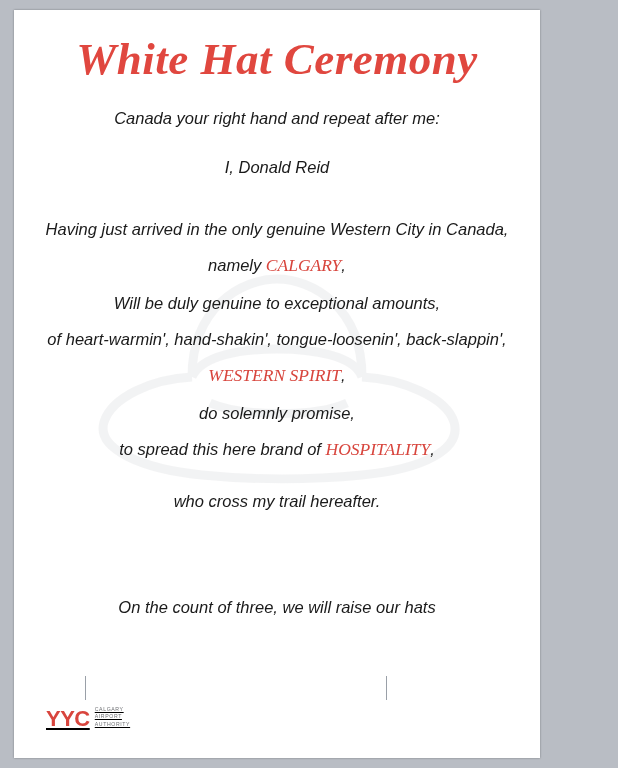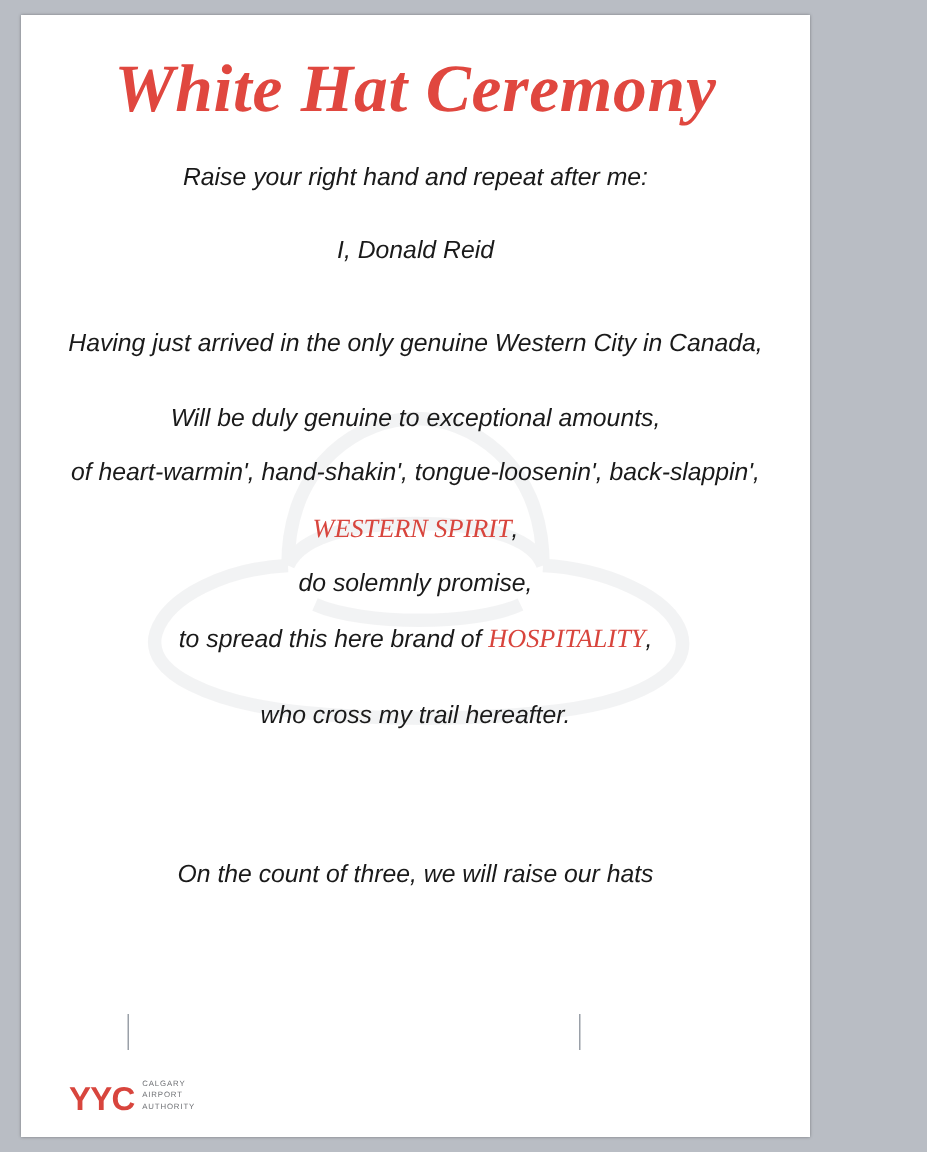--- a/index.html
+++ b/index.html
@@ -68,25 +68,26 @@
   .red {
     color: #d8453d;
     font-family: "Liberation Serif", serif;
     font-style: italic;
     font-size: 17.5px;
   }
 
   .logo {
     position: absolute;
     left: 32px;
-    bottom: 14px;
+    bottom: 28px;
     z-index: 3;
     display: flex;
     align-items: flex-end;
     gap: 5px;
+    text-decoration: underline;
   }
   .logo-yyc {
     font-family: "Liberation Sans", sans-serif;
     font-weight: bold;
     font-size: 22px;
     color: #d8453d;
     letter-spacing: -0.5px;
     line-height: 1;
   }
   .logo-sub {
@@ -119,32 +120,35 @@
         <path d="M150 120 C160 98, 200 92, 235 92 C270 92, 312 98, 320 120"></path>
         <path d="M150 120 C110 122, 70 140, 62 165 C54 192, 100 212, 160 218 C210 223, 270 223, 320 218 C382 212, 420 192, 412 165 C404 140, 360 122, 320 120"></path>
         <path d="M168 146 C200 160, 275 160, 305 146"></path>
       </g>
     </svg>
   </div>
 
   <div class="content">
     <h1 class="title">White Hat Ceremony</h1>
 
-    <p class="line">Raise  your right hand and repeat after me:</p>
+    <p class="line">Canada  your right hand and repeat after me:</p>
 
     <div class="gap-md"></div>
 
     <p class="line">I,  Donald Reid</p>
 
     <div class="gap-lg"></div>
 
     <p class="line">Having just arrived in the only genuine Western City in Canada,</p>
 
     <div class="gap-sm"></div>
 
+    <p class="line">
+      <span>namely </span><span class="red">CALGARY</span><span>,</span>
+    </p>
 
     <div class="gap-sm"></div>
 
     <p class="line">Will be duly genuine to exceptional amounts,</p>
 
     <div class="gap-sm"></div>
 
     <p class="line">of heart-warmin', hand-shakin', tongue-loosenin', back-slappin',</p>
 
     <div class="gap-sm"></div>

